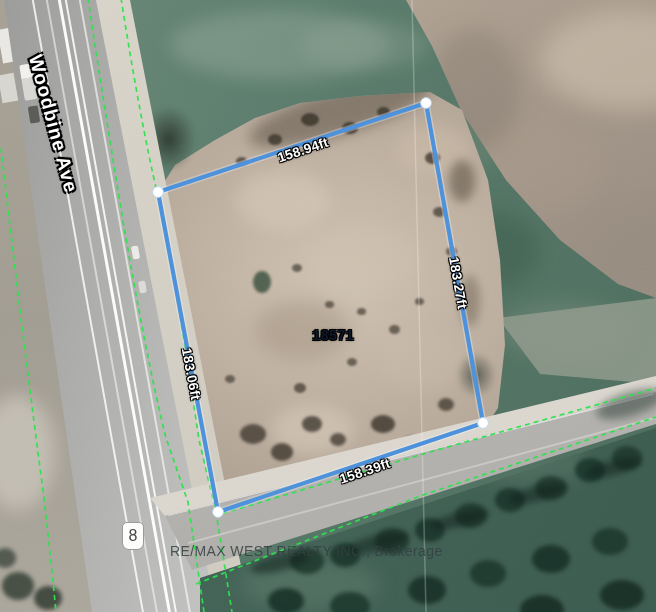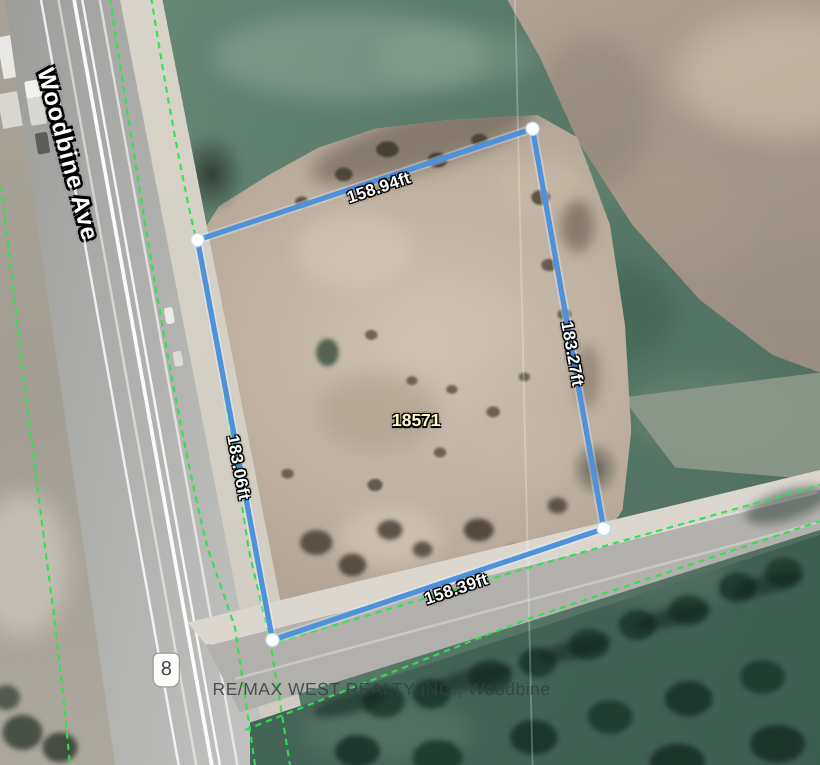--- a/index.html
+++ b/index.html
@@ -72,22 +72,23 @@
     transform-origin:center center;letter-spacing:.3px;
   }
   #street-label{
     position:absolute;left:53px;top:124px;color:#fff;font-weight:700;font-size:19px;
     letter-spacing:1px;white-space:nowrap;
     text-shadow:-2px -2px 0 #000,2px -2px 0 #000,-2px 2px 0 #000,2px 2px 0 #000,0 0 4px #000;
     transform:translate(-50%,-50%) rotate(75deg);transform-origin:center center;
   }
   #parcel-id{
     position:absolute;left:333px;top:336px;transform:translate(-50%,-50%);
-    color:#fef9c3;font-weight:700;font-size:14px;
+    color:#0f172a;font-weight:700;font-size:14px;
     text-shadow:-1px -1px 0 #000,1px -1px 0 #000,-1px 1px 0 #000,1px 1px 0 #000,0 0 3px #000;
+    font-family:Liberation Mono, monospace;
   }
   #route-shield{
     position:absolute;left:122px;top:522px;width:22px;height:28px;
     background:#fdfdfb;border:1.5px solid #9a9a96;border-radius:5px 5px 7px 7px;
     display:flex;align-items:center;justify-content:center;
     font-size:16px;font-weight:500;color:#474747;box-sizing:border-box;
   }
   #watermark{
     position:absolute;left:170px;top:543px;font-size:14px;letter-spacing:.4px;
     color:rgba(52,64,66,.85);white-space:nowrap;
@@ -248,15 +249,15 @@
   <div class="mlabel" style="left:458px;top:283px;transform:translate(-50%,-50%) rotate(80deg);">183.27ft</div>
   <div class="mlabel" style="left:365px;top:471px;transform:translate(-50%,-50%) rotate(-18.6deg);">158.39ft</div>
   <div class="mlabel" style="left:191px;top:374px;transform:translate(-50%,-50%) rotate(79.5deg);">183.06ft</div>
 
   <div id="parcel-id">18571</div>
 
   <div id="route-shield">
     <span>8</span>
   </div>
 
-  <div id="watermark">RE/MAX WEST REALTY INC., Woodbine</div>
+  <div id="watermark">RE/MAX WEST REALTY INC., Brokerage</div>
 
 </div>
 
 </body></html>

